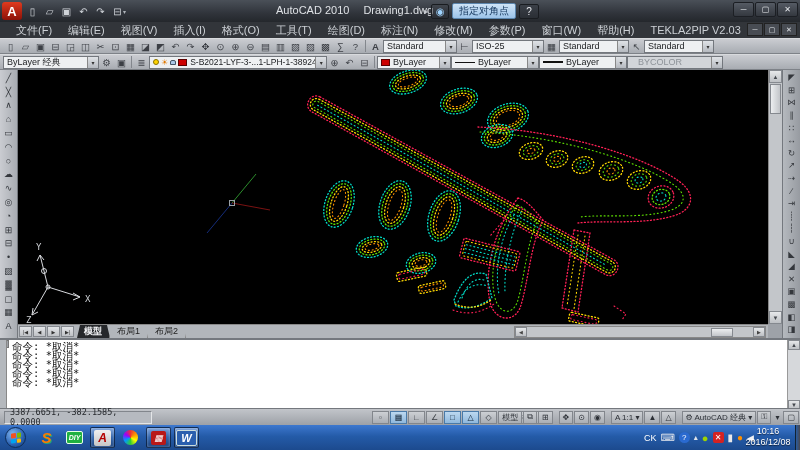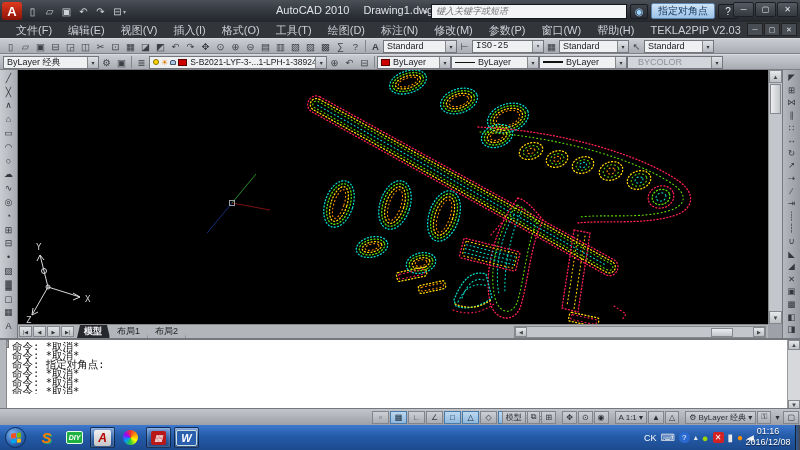--- a/index.html
+++ b/index.html
@@ -176,21 +176,20 @@
         <span class="qat-btn">
           <i style="font-style:normal">⊟</i>
         </span>
       </div>
     <span class="qat-caret">▾</span>
     <div id="title-text">
       <span>AutoCAD 2010</span><b>Drawing1.dwg</b>
     </div>
     <div id="infocenter">
       <span id="ic-caret">▸</span>
-      <input id="ic-search" placeholder="键入关键字或短语" style="">
       <span id="ic-comm">◉</span>
       <span id="ic-upload">指定对角点</span>
       <span id="ic-help">?</span>
     </div>
     <div id="win-buttons">
       <span class="winbtn">─</span>
       <span class="winbtn">▢</span>
       <span class="winbtn">✕</span>
     </div>
   </div>
@@ -293,21 +292,21 @@
           <i style="font-style:normal">?</i>
         </span>
       </div>
     <span class="tb-sep"></span>
     <span class="tb-btn" style="font-weight:bold;">A</span>
     <div class="combo" style="width:74px;">
       <span class="truncate">Standard</span>
         <span class="caret">▾</span>
     </div>
     <span class="tb-btn">⊢</span>
-    <div class="combo" style="width:72px;font-family:Liberation Mono, monospace;">
+    <div class="combo" style="width:72px;">
       <span class="truncate">ISO-25</span>
         <span class="caret">▾</span>
     </div>
     <span class="tb-btn">▦</span>
     <div class="combo" style="width:70px;">
       <span class="truncate">Standard</span>
         <span class="caret">▾</span>
     </div>
     <span class="tb-btn">↖</span>
     <div class="combo" style="width:70px;">
@@ -683,32 +682,32 @@
     </div>
   </div>
 
   <div id="cmdwin" class="band">
     <div id="cmd-grip"></div>
     <div id="cmd-gutter"></div>
     <div id="cmd-history">
 
     <div>命令: *取消*</div>
         <div>命令: *取消*</div>
-        <div>命令: 指定对角点:</div>
         <div>命令: *取消*</div>
         <div>命令: *取消*</div>
         <div>命令: *取消*</div>
       </div>
     <div id="cmd-scroll">
       <span class="scr-btn" style="top:0;width:12px;height:10px;">▲</span>
       <span class="scr-btn" style="bottom:0;width:12px;height:10px;">▼</span>
     </div>
   </div>
 
   <div id="statusbar" class="band">
+    <div id="coords">3387.6651, -382.1585, 0.0000</div>
     <div id="status-toggles">
 
     <span class="toggle" data-on="false">
           <i style="font-style:normal">▫</i>
         </span>
         <span class="toggle" data-on="true">
           <i style="font-style:normal">▦</i>
         </span>
         <span class="toggle" data-on="false">
           <i style="font-style:normal">∟</i>
@@ -741,21 +740,21 @@
       <span class="st-btn">⊞</span>
       <span class="st-gap"></span>
       <span class="st-btn">✥</span>
       <span class="st-btn">⊙</span>
       <span class="st-btn">◉</span>
       <span class="st-gap"></span>
       <span class="st-btn">A 1:1 ▾</span>
       <span class="st-btn">▲</span>
       <span class="st-btn">△</span>
       <span class="st-gap"></span>
-      <span class="st-btn">⚙ ByLayer 经典 ▾</span>
+      <span class="st-btn">⚙ AutoCAD 经典 ▾</span>
       <span class="st-btn">⚿</span>
       <span class="st-btn st-plain">▾</span>
       <span class="st-btn">▢</span>
     </div>
   </div>
 
   <div id="taskbar" class="band">
     <div id="start-orb">
       <div id="start-flag">
         <i style="background:#f25022;"></i>
@@ -814,19 +813,19 @@
           <i style="font-style:normal">▮</i>
         </span>
         <span class="tray-ic" style="color:#ff9000;font-size:10px;">
           <i style="font-style:normal">●</i>
         </span>
         <span class="tray-ic" style="color:#f0f2f5;font-size:9px;">
           <i style="font-style:normal">◀</i>
         </span>
       </div>
     <div id="clock">
-      <div>01:16</div>
+      <div>10:16</div>
       <div>2016/12/08</div>
     </div>
     <div id="show-desktop"></div>
   </div>
 
 </div>
 
 </body></html>

